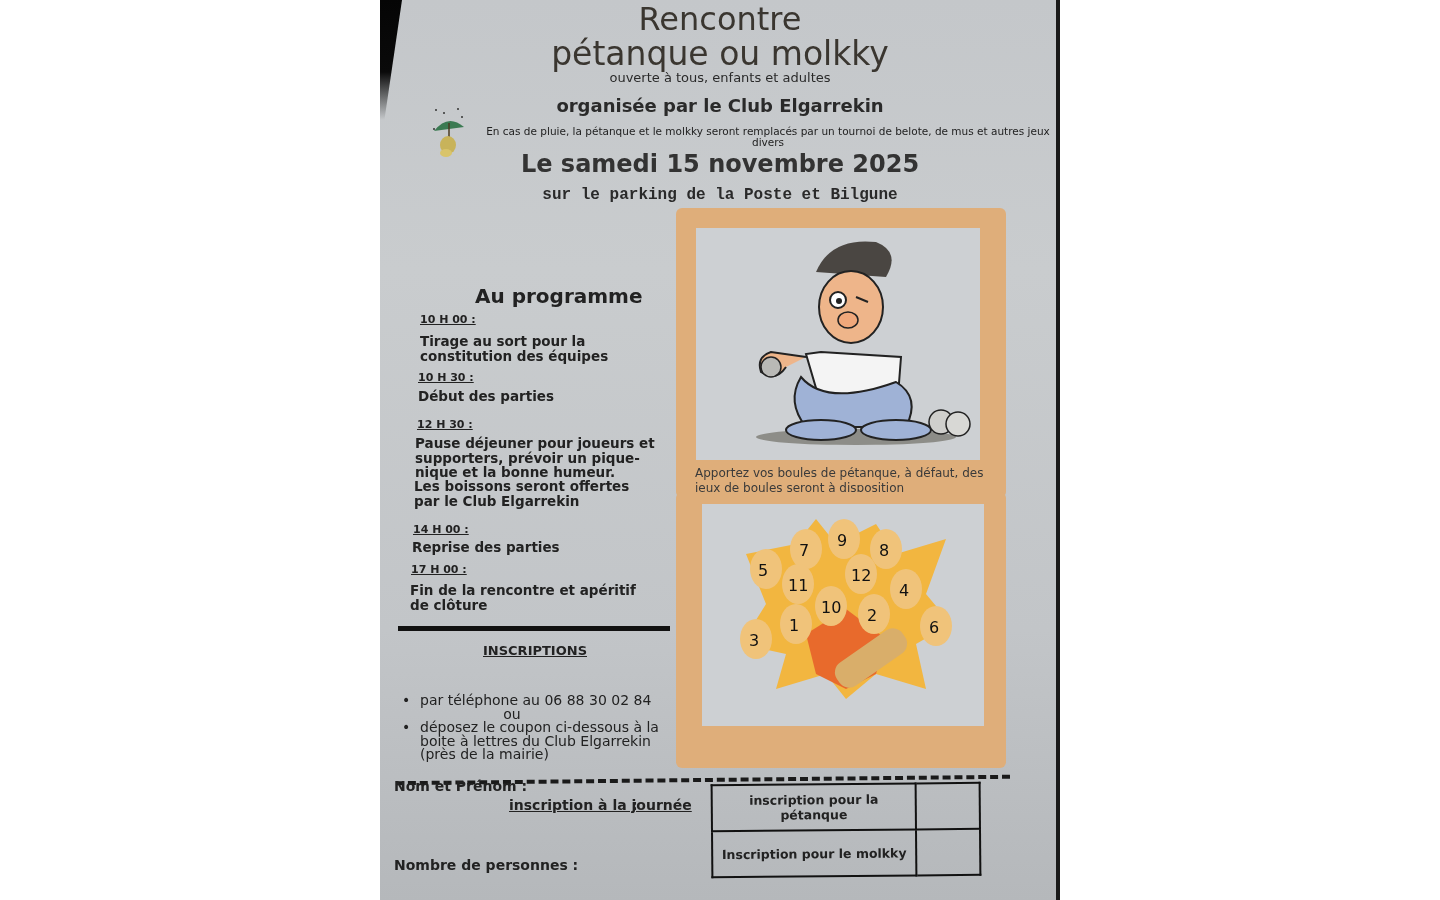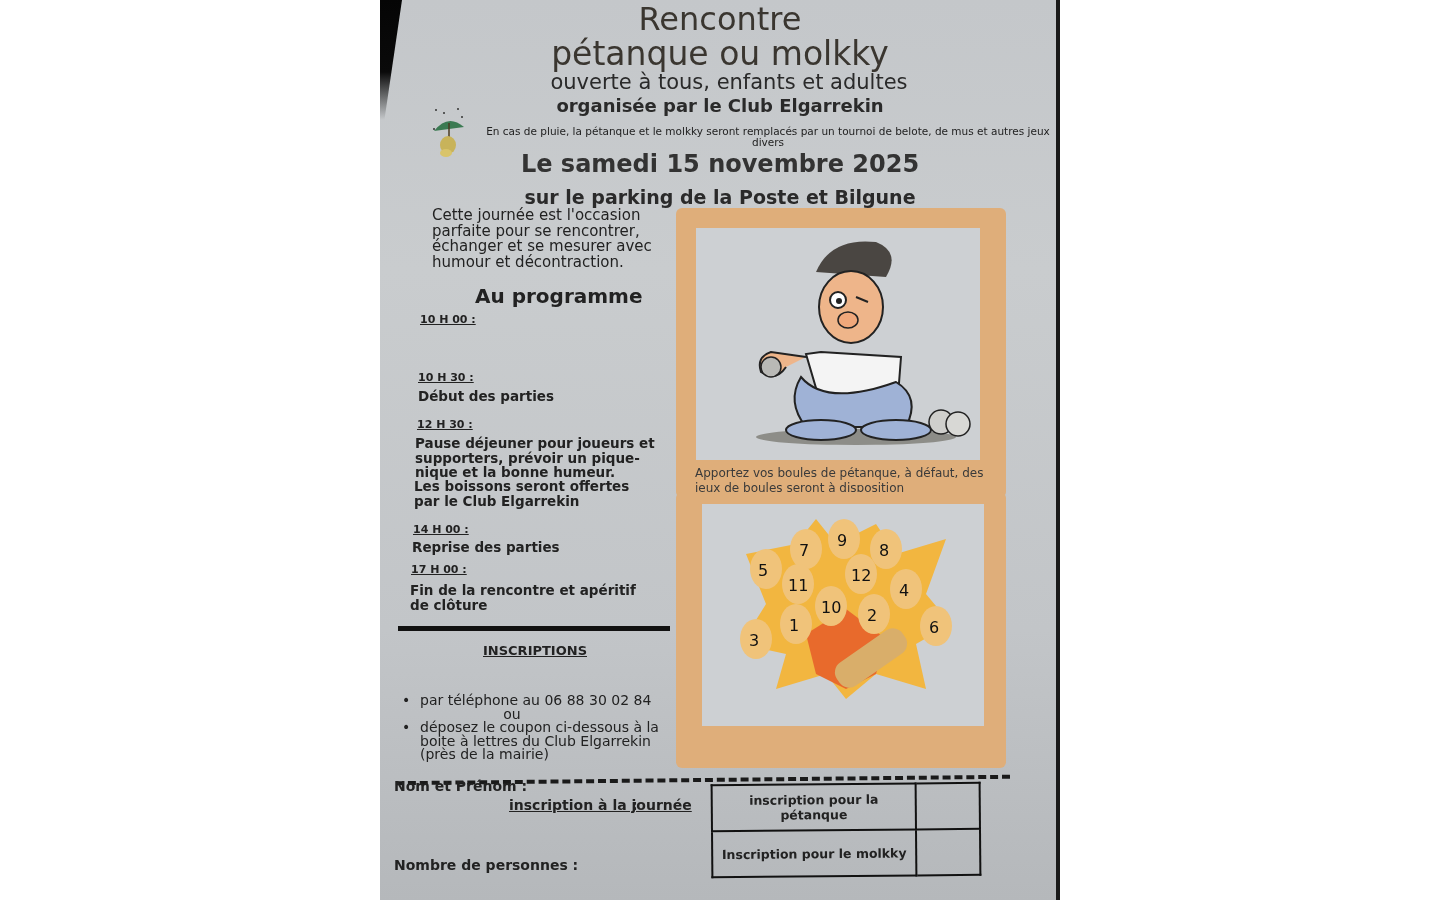--- a/index.html
+++ b/index.html
@@ -6,26 +6,26 @@
   body { width:1440px; height:900px; background:#ffffff; position:relative; overflow:hidden; font-family:"DejaVu Sans", sans-serif; }
   .photo { position:absolute; left:380px; top:0; width:680px; height:900px; background:#1d4ed8; overflow:hidden; }
   .dark-edge { position:absolute; left:0; top:0; width:22px; height:120px; background:linear-gradient(180deg,#050505 0%,#0a0a0a 60%,rgba(10,10,10,0) 100%); clip-path:polygon(0 0,100% 0,20% 100%,0 100%); }
   .right-edge { position:absolute; right:0; top:0; width:4px; height:900px; background:#1a1a1a; }
   .paper { position:absolute; left:0; top:0; width:678px; height:900px;
            background:linear-gradient(180deg,#c4c7ca 0%,#c9ccce 30%,#c2c5c8 70%,#b5b8bb 100%); }
   .abs { position:absolute; color:#1f1f1f; }
   .center { text-align:center; }
   .title1 { left:0; width:680px; top:0; font-size:32px; color:#3a3630; }
   .title2 { left:0; width:680px; top:34px; font-size:33px; color:#3a3630; }
-  .subtitle { left:9px; width:680px; top:70px; font-size:21px; color:#2a2a2a; }
+  .subtitle { left:0; width:680px; top:70px; font-size:13px; color:#2a2a2a; }
   .organiser { left:0; width:680px; top:95px; font-size:18px; font-weight:bold; color:#2a2a2a; }
   .rain { left:98px; top:126px; width:580px; font-size:10.5px; font-weight:normal; color:#222; line-height:11px; }
   .umbrella { left:50px; top:105px; width:40px; height:55px; }
   .date { left:0; width:680px; top:150px; font-size:24px; font-weight:bold; color:#333; }
-  .place { left:0; width:680px; top:186px; font-size:19px; font-weight:bold; color:#2a2a2a; }
+  .place { left:0; width:680px; top:186px; font-size:16px; font-weight:bold; color:#2a2a2a;font-family:Liberation Mono, monospace; }
   .intro { left:52px; top:208px; width:230px; font-size:15px; line-height:15.5px; color:#222; }
   .programme-title { left:95px; top:284px; font-size:20px; font-weight:bold; color:#222; }
   .time { font-size:11px; font-weight:bold; text-decoration:underline; color:#222; }
   .desc { font-size:13.5px; font-weight:bold; color:#222; line-height:14.5px; }
   .rule { left:18px; top:626px; width:272px; height:5px; background:#111; }
   .insc-title { left:80px; top:643px; width:150px; font-size:13px; font-weight:bold; text-decoration:underline; color:#222; text-align:center; }
   .insc-sub { left:20px; top:656px; width:270px; font-size:11.5px; font-weight:bold; color:#222; text-align:center; line-height:12px; }
   .bullets { left:22px; top:694px; width:260px; font-size:14px; line-height:13.5px; color:#222; }
   .bullets .b { position:relative; padding-left:18px; }
   .bullets .b::before { content:"\2022"; position:absolute; left:0; }
@@ -62,25 +62,25 @@
         <line x1="19" y1="18" x2="19" y2="36" stroke="#4b3b22" stroke-width="1.5"></line>
         <ellipse cx="18" cy="40" rx="8" ry="9" fill="#c8b35a"></ellipse>
         <ellipse cx="16" cy="48" rx="6" ry="4" fill="#d9c46a"></ellipse>
       </svg>
     </div>
     <div class="abs center rain">En cas de pluie, la pétanque et le molkky seront remplacés par un tournoi de belote, de mus et autres jeux divers</div>
 
     <div class="abs center date">Le samedi 15 novembre 2025</div>
     <div class="abs center place">sur le parking de la Poste et Bilgune</div>
 
-    <div class="abs intro">Cette journée est l'occasion parfaite pour se rencontrer, échanger et se mesurer avec humour et décontraction.</div>
 
     <div class="abs programme-title">Au programme</div>
 
     <div class="abs time" style="left:40px;top:313px;">10 H 00 :</div>
+    <div class="abs desc" style="left:40px;top:334px;width:240px;">Tirage au sort pour la constitution des équipes</div>
 
     <div class="abs time" style="left:38px;top:371px;">10 H 30 :</div>
     <div class="abs desc" style="left:38px;top:389px;width:240px;">Début des parties</div>
 
     <div class="abs time" style="left:37px;top:418px;">12 H 30 :</div>
     <div class="abs desc" style="left:35px;top:436px;width:245px;">Pause déjeuner pour joueurs et supporters, prévoir un pique-nique et la bonne humeur.</div>
     <div class="abs desc" style="left:34px;top:479px;width:245px;">Les boissons seront offertes par le Club Elgarrekin</div>
 
     <div class="abs time" style="left:33px;top:523px;">14 H 00 :</div>
     <div class="abs desc" style="left:32px;top:540px;width:245px;">Reprise des parties</div>

